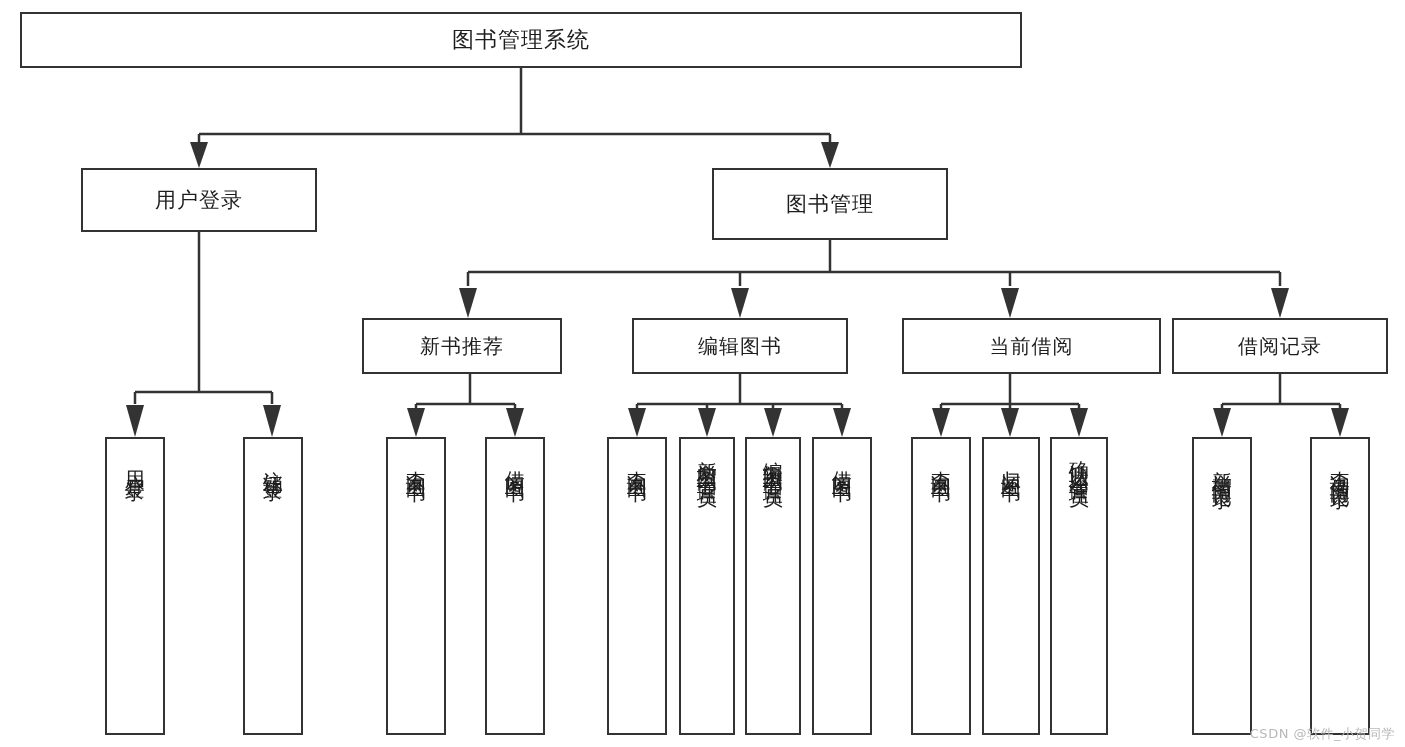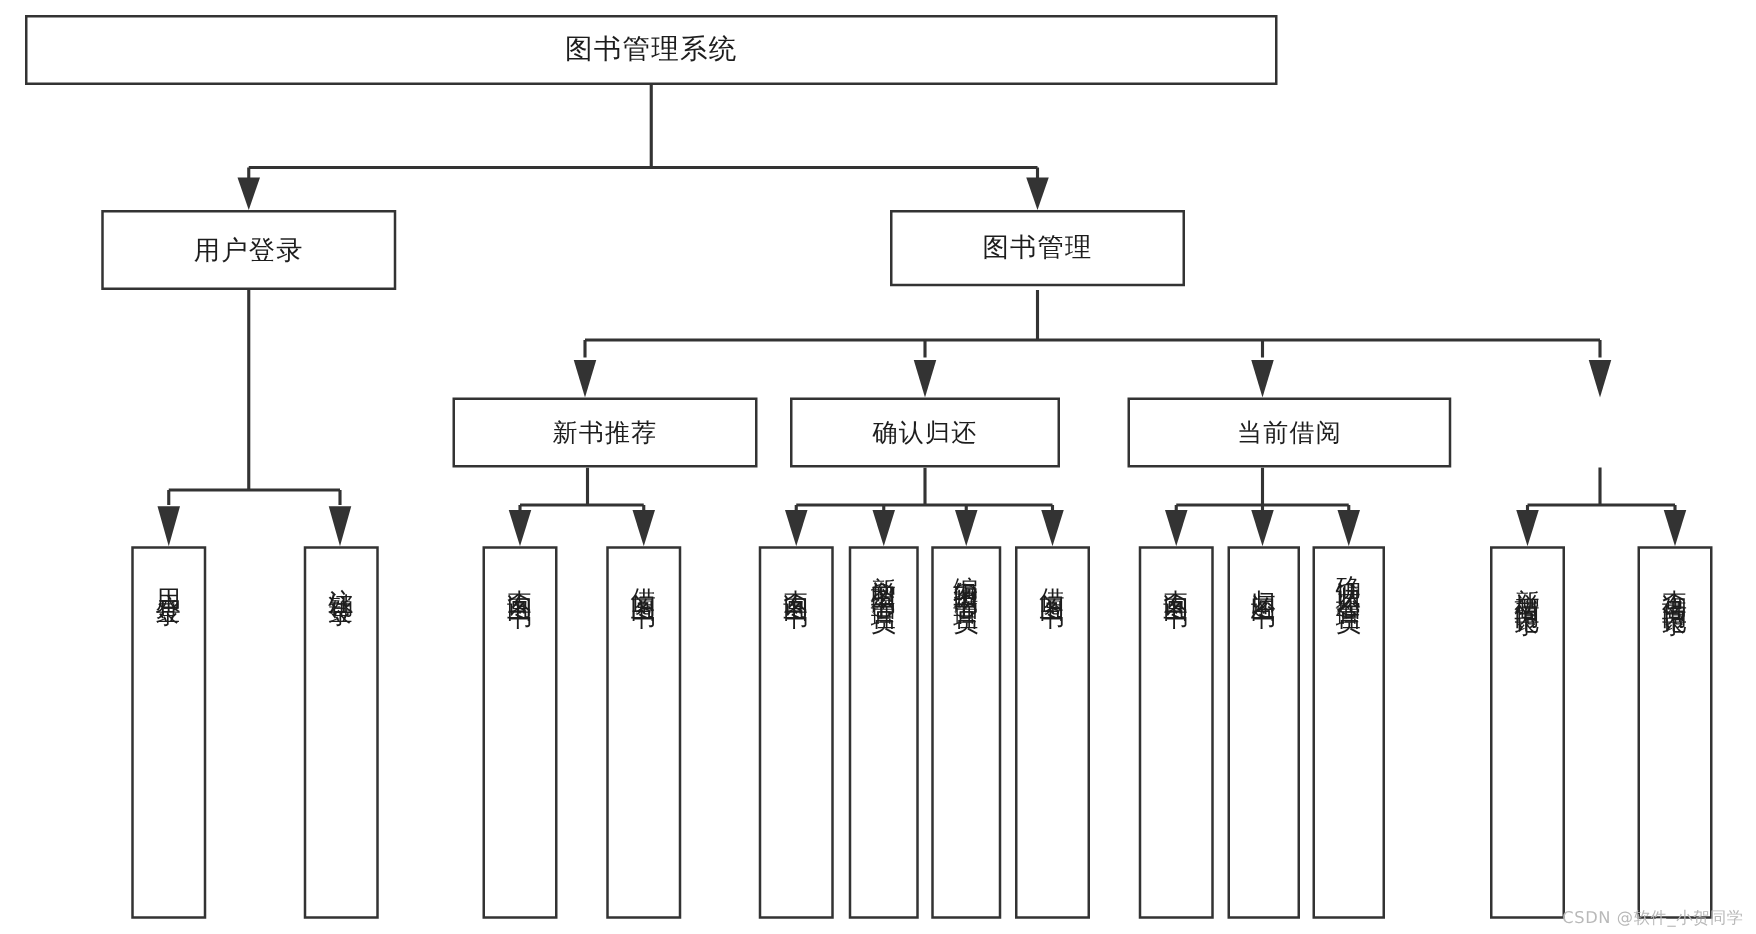--- a/index.html
+++ b/index.html
@@ -143,33 +143,36 @@
     <polygon points="1340,437 1331,408 1349,408"></polygon>
   </svg>
 
   <div class="node root" style="left:20px;top:12px;width:1002px;height:56px;">
     <span class="label">图书管理系统</span>
   </div>
 
   <div class="node level2" style="left:81px;top:168px;width:236px;height:64px;">
     <span class="label">用户登录</span>
   </div>
-  <div class="node level2" style="left:712px;top:168px;width:236px;height:61px;">
+  <div class="node level2" style="left:712px;top:168px;width:236px;height:72px;">
     <span class="label">图书管理</span>
   </div>
 
-  <div class="node level3" style="left:362px;top:318px;width:244px;height:56px;">
+  <div class="node level3" style="left:362px;top:318px;width:200px;height:56px;">
     <span class="label">新书推荐</span>
   </div>
   <div class="node level3" style="left:632px;top:318px;width:216px;height:56px;">
-    <span class="label">确认归还</span>
+    <span class="label">编辑图书</span>
   </div>
   <div class="node level3" style="left:902px;top:318px;width:259px;height:56px;">
     <span class="label">当前借阅</span>
   </div>
+  <div class="node level3" style="left:1172px;top:318px;width:216px;height:56px;">
+    <span class="label">借阅记录</span>
+  </div>
 
   <div class="node leaf" style="left:105px;top:437px;width:60px;height:298px;">
     <span class="label">用户登录</span>
   </div>
   <div class="node leaf" style="left:243px;top:437px;width:60px;height:298px;">
     <span class="label">注销登录</span>
   </div>
 
   <div class="node leaf" style="left:386px;top:437px;width:60px;height:298px;">
     <span class="label">查询图书</span>

